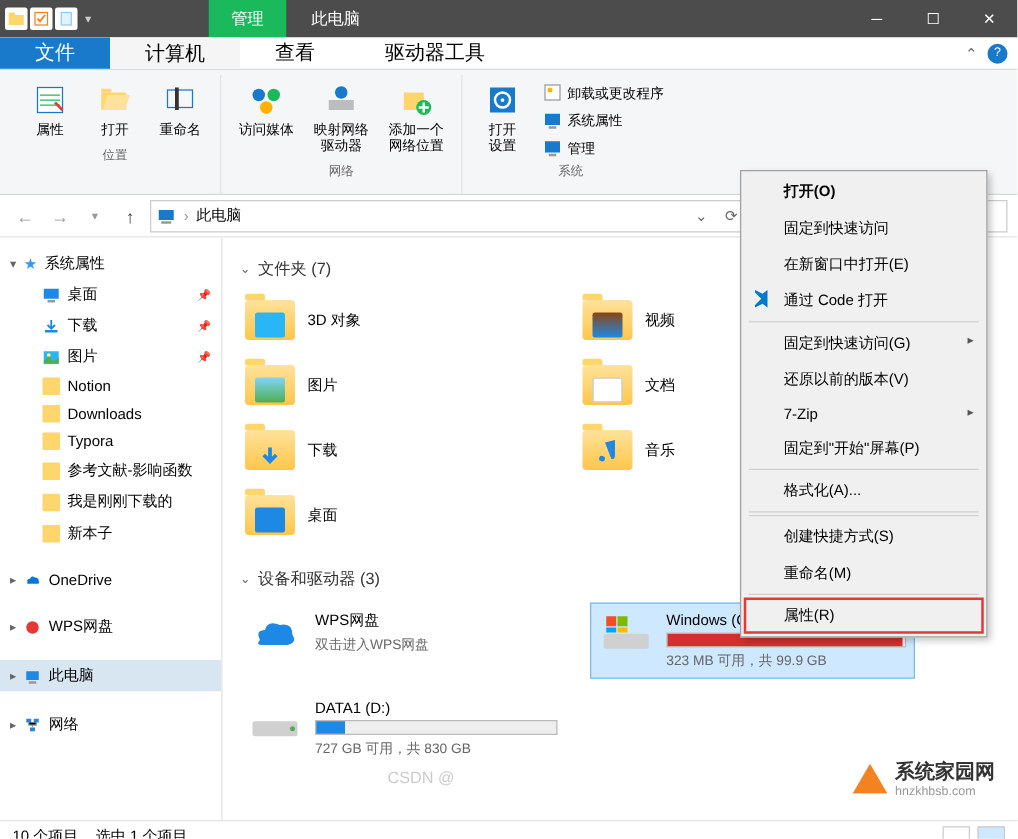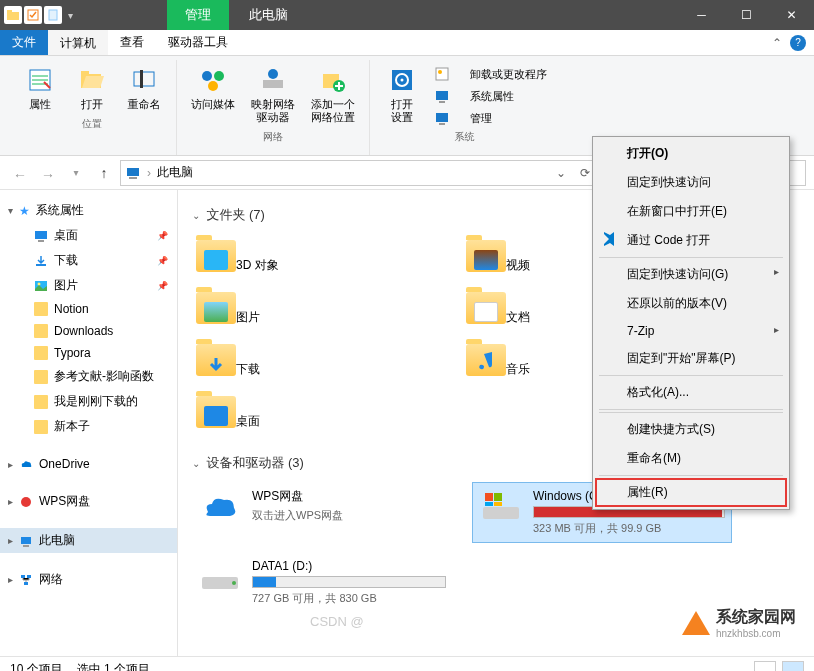--- a/index.html
+++ b/index.html
@@ -8,35 +8,35 @@
 .titlebar { height: 30px; background: #4c4c4c; display: flex; align-items: center; color: #fff; }
 .titlebar .qat { display: flex; gap: 2px; padding: 0 4px; align-items: center; }
 .titlebar .qat-icon { width: 18px; height: 18px; display: flex; align-items: center; justify-content: center; background: #fff; border-radius: 2px; }
 .titlebar .chev { margin-left: 4px; color: #ccc; font-size: 10px; }
 .titlebar .tab-manage { height: 30px; background: #1aba5c; display: flex; align-items: center; padding: 0 18px; color: #fff; margin-left: 90px; font-size: 13px; }
 .titlebar .title { flex: 1; text-align: left; padding-left: 20px; font-size: 13px; }
 .titlebar .win-controls { display: flex; }
 .titlebar .win-btn { width: 45px; height: 30px; display: flex; align-items: center; justify-content: center; color: #fff; font-size: 12px; }
 
 .menubar { height: 26px; background: #fff; border-bottom: 1px solid #d9d9d9; display: flex; align-items: stretch; position: relative; }
-.menubar .menu-item { padding: 0 12px; display: flex; align-items: center; font-size: 12px; }
+.menubar .menu-item { padding: 0 28px; display: flex; align-items: center; font-size: 16px; }
 .menubar .menu-file { background: #1979ca; color: #fff; }
 .menubar .menu-active { background: #f5f5f5; border-top: 2px solid transparent; }
 .menubar .help-area { margin-left: auto; display: flex; align-items: center; gap: 8px; padding-right: 8px; }
 .menubar .help-circle { width: 16px; height: 16px; border-radius: 50%; background: #1979ca; color: #fff; display: flex; align-items: center; justify-content: center; font-size: 10px; }
 
 .ribbon { height: 100px; background: #f5f6f7; border-bottom: 1px solid #d9d9d9; display: flex; padding: 4px 8px 0; }
 .ribbon-group { display: flex; flex-direction: column; align-items: center; padding: 0 8px; border-right: 1px solid #e3e3e3; }
 .ribbon-group:last-child { border-right: none; }
 .ribbon-row { display: flex; gap: 4px; align-items: flex-start; }
 .ribbon-btn { display: flex; flex-direction: column; align-items: center; padding: 4px 6px; gap: 2px; min-width: 48px; }
 .ribbon-btn .ico { width: 32px; height: 32px; display: flex; align-items: center; justify-content: center; }
 .ribbon-btn .lbl { font-size: 11px; text-align: center; line-height: 13px; }
 .ribbon-small { display: flex; flex-direction: column; gap: 2px; padding-top: 4px; }
-.ribbon-small-item { display: flex; align-items: center; gap: 20px; font-size: 11px; padding: 2px 4px; }
+.ribbon-small-item { display: flex; align-items: center; gap: 4px; font-size: 11px; padding: 2px 4px; }
 .ribbon-small-item .sico { width: 16px; height: 16px; }
 .ribbon-group-label { font-size: 10px; color: #666; padding: 2px 0 4px; }
 
 .navbar { height: 34px; display: flex; align-items: center; padding: 4px 8px; gap: 4px; border-bottom: 1px solid #e3e3e3; }
 .navbar .nav-btn { width: 24px; height: 24px; display: flex; align-items: center; justify-content: center; color: #999; font-size: 14px; }
 .navbar .nav-btn.active { color: #333; }
 .navbar .addr { flex: 1; height: 26px; border: 1px solid #ccc; display: flex; align-items: center; padding: 0 4px; gap: 6px; }
 .navbar .addr-right { display: flex; margin-left: auto; }
 .navbar .addr-right span { width: 24px; text-align: center; color: #666; }
 .navbar .search { width: 200px; height: 26px; border: 1px solid #ccc; display: flex; align-items: center; padding: 0 6px; color: #888; }
@@ -48,21 +48,21 @@
 .sb-item.child { padding-left: 34px; }
 .sb-item .star { color: #3399ff; }
 .sb-item .fold { width: 14px; height: 14px; background: #ffd66b; border-radius: 1px; }
 .sb-group-spacer { height: 14px; }
 .sb-item.selected { background: #d8e6f2; }
 
 .main { flex: 1; padding: 10px 14px; overflow: auto; position: relative; }
 .section-hdr { display: flex; align-items: center; gap: 6px; color: #333; font-size: 13px; margin: 6px 0 10px; }
 .section-hdr .chev { color: #666; font-size: 10px; }
 .folder-grid { display: flex; flex-wrap: wrap; gap: 8px 30px; margin-bottom: 20px; }
-.folder-item { width: 240px; display: flex; align-items: flex-end; padding: 4px; }
+.folder-item { width: 240px; display: flex; align-items: center; gap: 10px; padding: 4px; }
 .folder-item .fico { width: 40px; height: 36px; display: flex; align-items: center; justify-content: center; position: relative; }
 .folder-item .fname { font-size: 12px; }
 .big-folder { width: 40px; height: 32px; background: linear-gradient(#ffe29a, #ffc64b); border-radius: 3px; position: relative; }
 .big-folder::before { content: ""; position: absolute; top: -5px; left: 0; width: 16px; height: 5px; background: #ffd66b; border-radius: 2px 2px 0 0; }
 .big-folder .ovl { position: absolute; bottom: 2px; left: 8px; width: 24px; height: 20px; border-radius: 2px; }
 
 .drives { display: flex; flex-wrap: wrap; gap: 10px 20px; }
 .drive-item { width: 260px; display: flex; gap: 10px; padding: 6px; }
 .drive-item.selected { background: #cde8ff; border: 1px solid #7abaec; }
 .drive-item .dico { width: 44px; height: 36px; }

